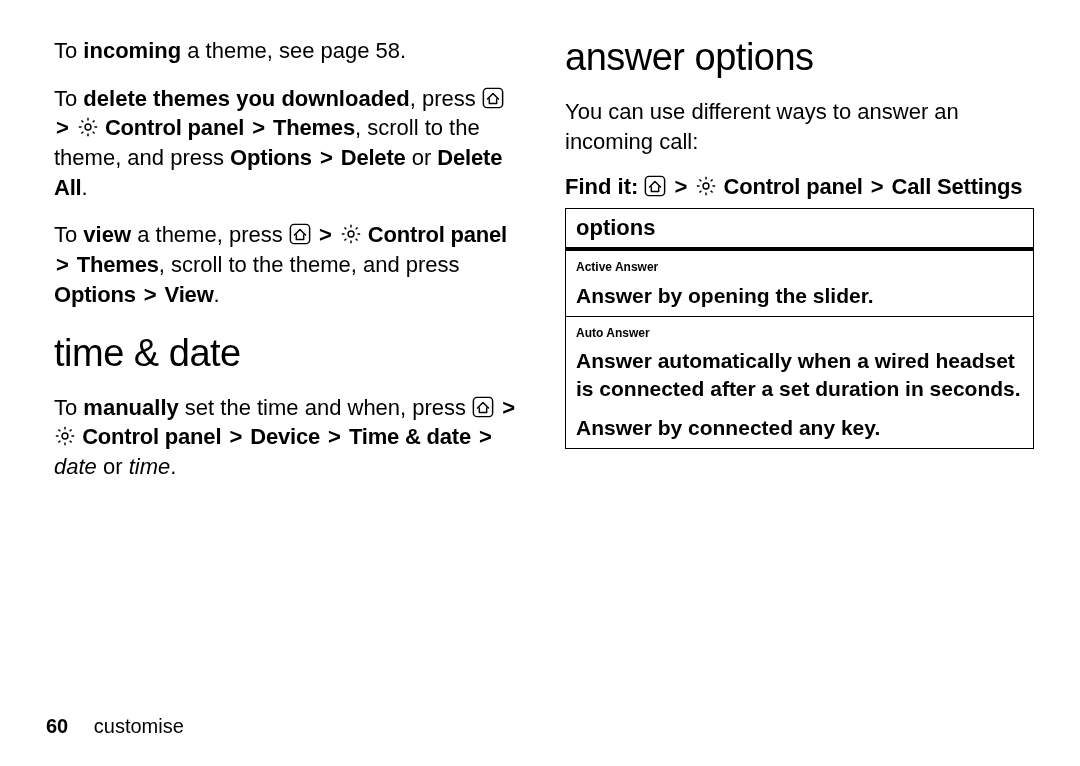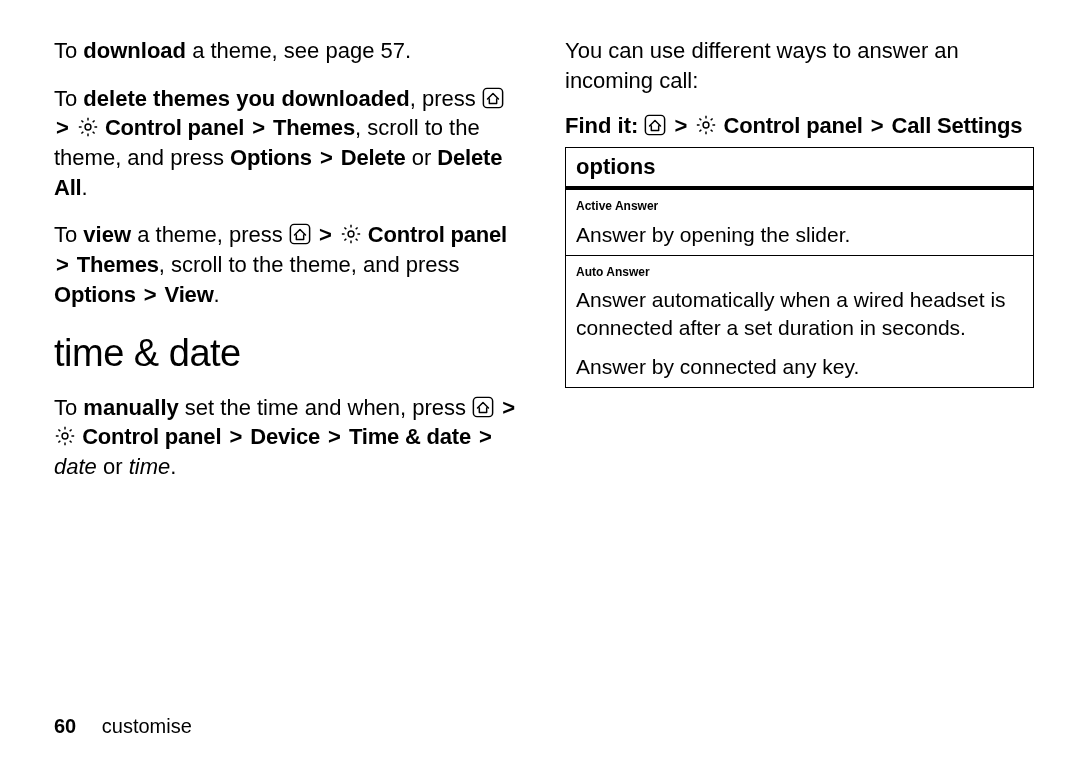--- a/index.html
+++ b/index.html
@@ -59,44 +59,45 @@
       border-top: 1.5px solid #000;
       border-left: 1.5px solid #000;
       border-right: 1.5px solid #000;
       border-bottom: 4px solid #000;
     }
     table.opts td {
       border-left: 1.5px solid #000;
       border-right: 1.5px solid #000;
       padding: 4px 10px 6px 10px;
       line-height: 1.35;
+      font-weight: bold;
     }
     table.opts tr.sep td { border-top: 1px solid #000000; }
     table.opts tr.last td { border-bottom: 1.5px solid #000; }
     table.opts .opt-title { font-family: "Arial Narrow", Arial, sans-serif; font-weight: 700; font-size: 12px; padding-top: 8px; padding-bottom: 2px; }
 
     .footer {
       position: absolute;
-      left: 54px;
+      left: 46px;
       bottom: 28px;
       font-size: 20px;
     }
     .footer .pg { font-weight: 700; margin-right: 20px; }
     .gt { padding: 0 2px; }
     .findit { font-weight: 700; font-size: 22px; }
   </style>
 </head>
 <body>
 
 <div class="page">
 
   <div class="col">
 
     <p class="body">
-      <span>To </span><span class="b">download</span><span> a theme, see page 57.</span>
+      <span>To </span><span class="b">incoming</span><span> a theme, see page 58.</span>
     </p>
 
     <p class="body">
       <span>To </span><span class="b">delete themes you downloaded</span><span>, press </span>
       <span class="icon"><svg viewBox="0 0 24 24">
             <rect x="1.5" y="1.5" width="21" height="21" rx="4" fill="none" stroke="#000" stroke-width="1.6"></rect>
             <path d="M6 13 L12 7 L18 13 M8 13 V18 H16 V13" fill="none" stroke="#000" stroke-width="1.6" stroke-linejoin="round" stroke-linecap="round"></path>
           </svg></span>
       <span class="gt cond">&gt;</span>
       <span class="icon"><svg viewBox="0 0 24 24">
@@ -151,20 +152,21 @@
       <span class="gt cond">&gt;</span>
       <span class="cond">Device</span>
       <span class="gt cond">&gt;</span>
       <span class="cond">Time &amp; date</span>
       <span class="gt cond">&gt;</span>
       <span class="ital">date</span><span> or </span><span class="ital">time</span><span>.</span>
     </p>
   </div>
 
   <div class="col">
+    <h2 class="section" style="margin-top:0">answer options</h2>
 
     <p class="body">You can use different ways to answer an incoming call:</p>
 
     <p class="findit">
       <span>Find it:</span>
       <span class="icon"><svg viewBox="0 0 24 24">
             <rect x="1.5" y="1.5" width="21" height="21" rx="4" fill="none" stroke="#000" stroke-width="1.6"></rect>
             <path d="M6 13 L12 7 L18 13 M8 13 V18 H16 V13" fill="none" stroke="#000" stroke-width="1.6" stroke-linejoin="round" stroke-linecap="round"></path>
           </svg></span>
       <span class="gt cond">&gt;</span>

